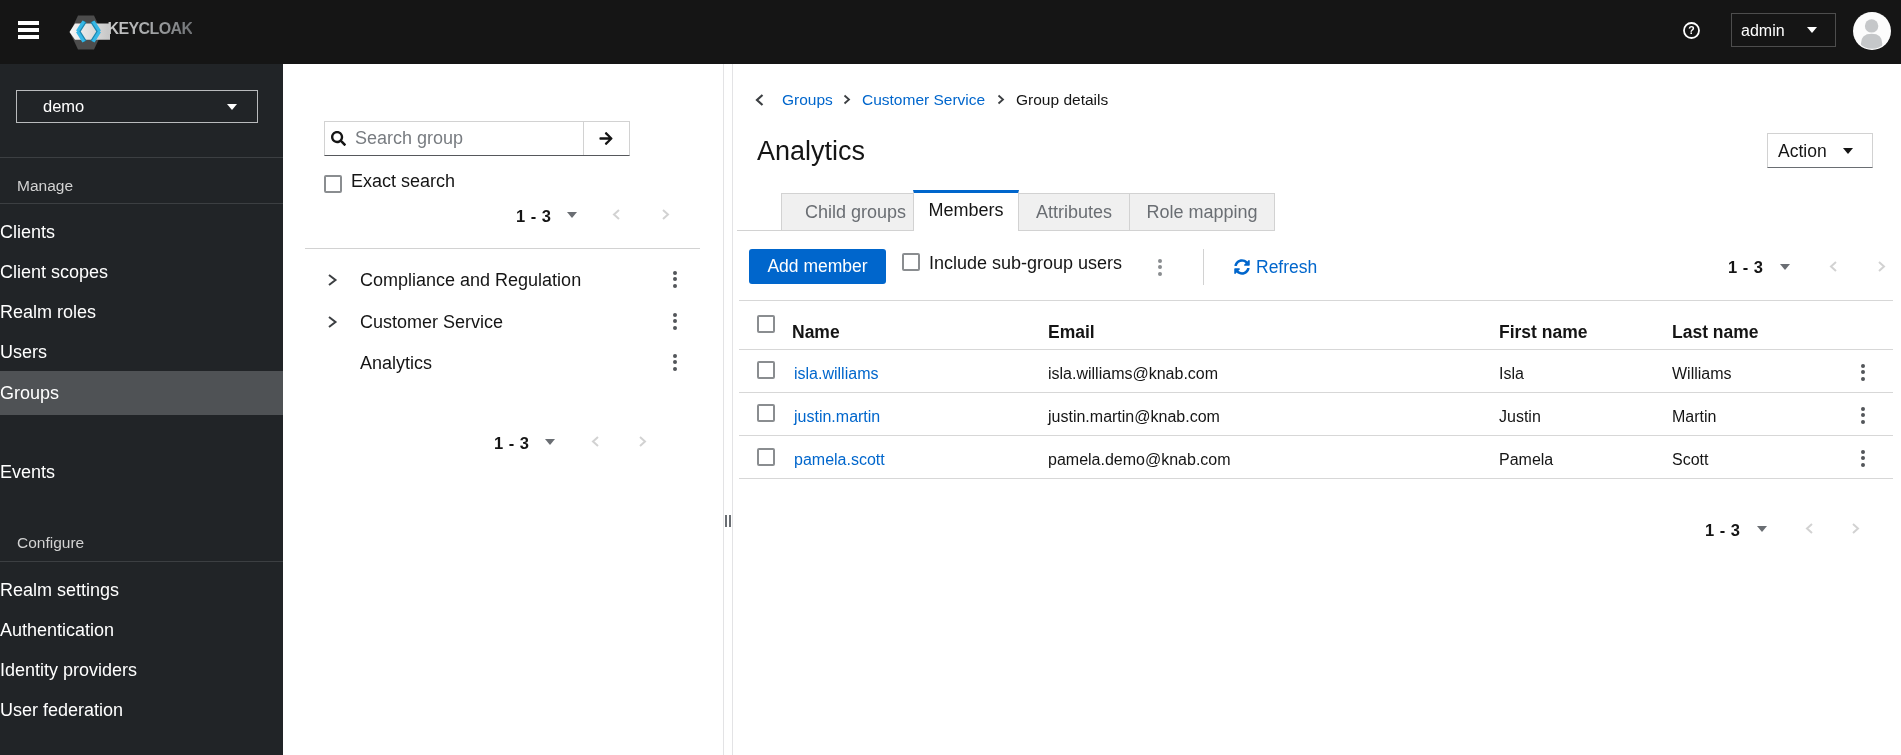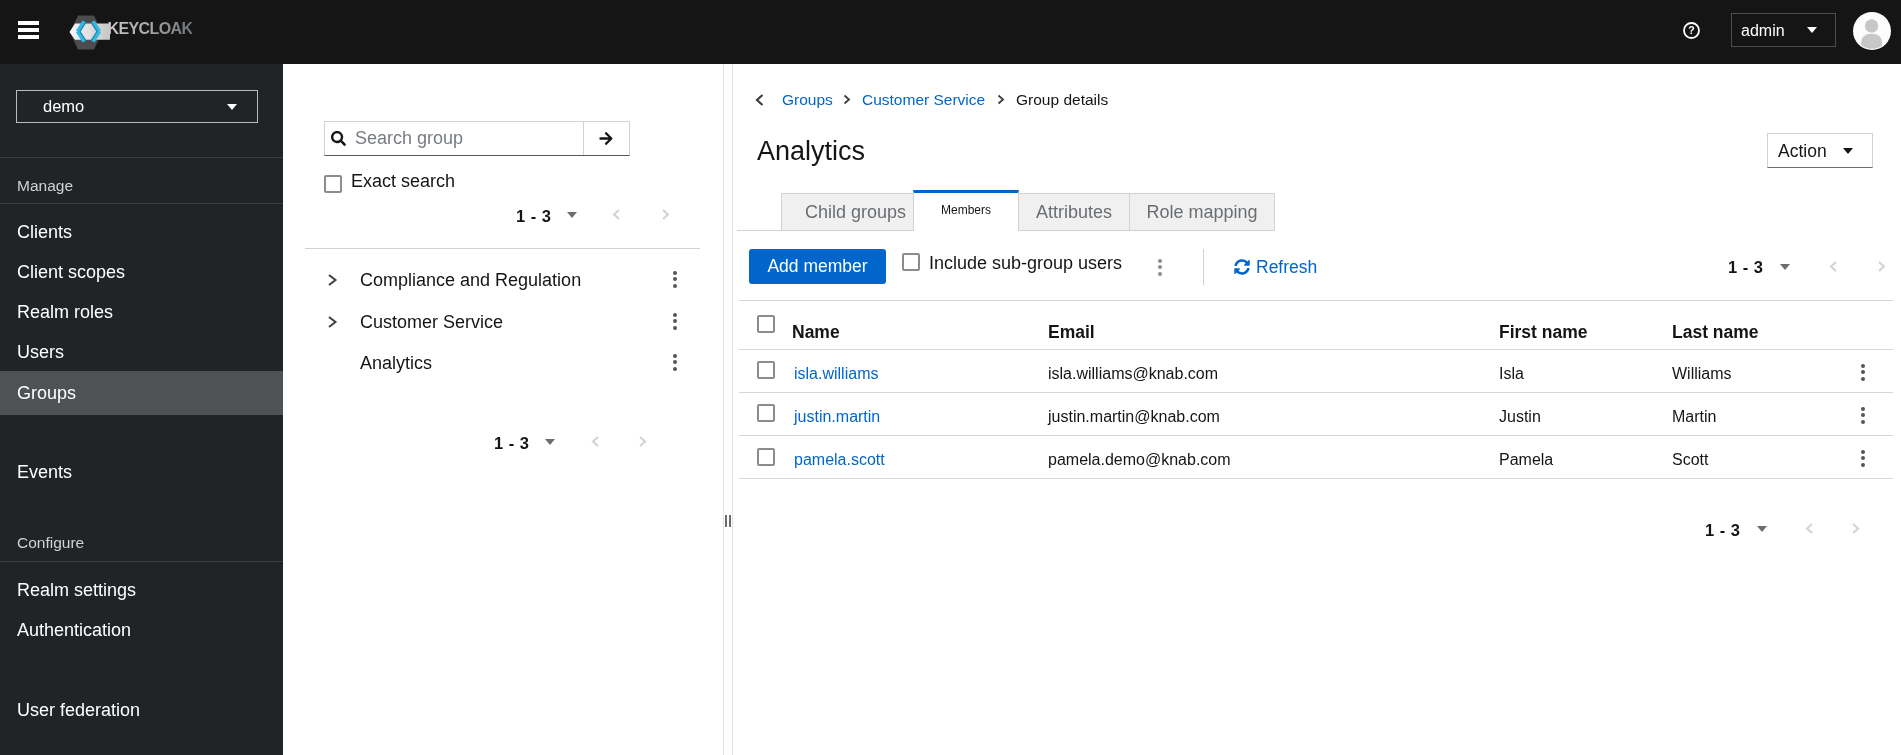--- a/index.html
+++ b/index.html
@@ -7,21 +7,21 @@
 .abs{position:absolute}
 body{position:relative}
 
 #masthead{position:absolute;left:0;top:0;width:1901px;height:64px;background:#151515}
 .hbar{position:absolute;left:18px;width:21px;height:3.6px;background:#fff}
 
 #sidebar{position:absolute;left:0;top:64px;width:283px;height:691px;background:#212427}
 #realmsel{position:absolute;left:16px;top:25.5px;width:242px;height:33px;border:1px solid #b9bbbd;color:#fff;font-size:16.5px;line-height:31px;padding-left:26px}
 .sdiv{position:absolute;left:0;width:283px;height:1px;background:#3c3f42}
 .sectitle{position:absolute;left:17px;font-size:15.5px;color:#d2d2d2}
-.navitem{position:absolute;left:0;width:283px;height:40px;color:#fff;font-size:18px;line-height:40px;padding-left:17px}
+.navitem{position:absolute;left:0;width:283px;height:40px;color:#fff;font-size:18px;line-height:40px;}
 .navsel{background:#4f5255}
 
 .caret{position:absolute;width:0;height:0;border-left:5px solid transparent;border-right:5px solid transparent;border-top:6px solid #6a6e73}
 .caret.white{border-top-color:#fff}
 .caret.dark{border-top-color:#151515}
 .cb{position:absolute;width:18px;height:18px;background:#fff;border:2px solid #8a8d90;border-radius:2px}
 .kebab{position:absolute;width:5px}
 .kebab i{display:block;width:3.9px;height:3.9px;border-radius:50%;background:#53565a;margin-bottom:2.5px}
 .kebab.lt i{background:#8a8d90}
 .pgnum{position:absolute;font-size:16.5px;font-weight:bold;color:#151515;letter-spacing:0.5px}
@@ -32,21 +32,21 @@
 #split-l{position:absolute;left:723px;top:64px;width:1px;height:691px;background:#e3e3e5}
 #split-r{position:absolute;left:732px;top:64px;width:1px;height:691px;background:#e3e3e5}
 .grip{position:absolute;width:2px;height:12px;background:#6a6e73;top:515px}
 
 .bc{position:absolute;top:92px;font-size:15.5px;line-height:16px}
 #title{position:absolute;left:757px;top:136px;font-size:27px;color:#151515;font-weight:400}
 #actionbtn{position:absolute;left:1767px;top:133px;width:106px;height:35px;border:1px solid #d2d2d2;border-bottom:1px solid #6a6e73;font-size:17.5px;color:#151515;line-height:35px;padding-left:10px}
 
 .tab{position:absolute;top:193px;height:37px;background:#f0f0f0;border:1px solid #d2d2d2;border-bottom:none;font-size:18px;color:#6a6e73;text-align:center;line-height:37px;border-right:none}
 #tabline{position:absolute;left:737px;top:230px;width:538px;height:1px;background:#d2d2d2}
-#tabsel{position:absolute;left:913px;top:190px;width:106px;height:41px;background:#fff;border-left:1px solid #d2d2d2;border-right:1px solid #d2d2d2;border-top:3px solid #0066cc;font-size:12px;color:#151515;text-align:center;line-height:34px}
+#tabsel{position:absolute;left:913px;top:190px;width:106px;height:41px;background:#fff;border-left:1px solid #d2d2d2;border-right:1px solid #d2d2d2;border-top:3px solid #0066cc;font-size:18px;color:#151515;text-align:center;line-height:34px}
 
 #addbtn{position:absolute;left:749px;top:249px;width:137px;height:35px;background:#0066cc;color:#fff;border-radius:3px;font-size:17.5px;text-align:center;line-height:35px}
 #tsep{position:absolute;left:1203px;top:249px;width:1px;height:36px;background:#d2d2d2}
 
 .hline{position:absolute;left:739px;width:1154px;height:1px;background:#d7d7d7}
 .tb{position:absolute;font-size:16px;color:#151515}
 .tb.link{color:#0066cc}
 .thead{font-weight:bold;font-size:17.5px}
 </style>
 </head>
@@ -105,20 +105,21 @@
   <div class="navitem" style="top:148px">Clients</div>
   <div class="navitem" style="top:188px">Client scopes</div>
   <div class="navitem" style="top:228px">Realm roles</div>
   <div class="navitem" style="top:268px">Users</div>
   <div class="navitem navsel" style="top:307px;height:44px;line-height:44px">Groups</div>
   <div class="navitem" style="top:388px">Events</div>
   <div class="sectitle" style="top:470px">Configure</div>
   <div class="sdiv" style="top:497px"></div>
   <div class="navitem" style="top:506px">Realm settings</div>
   <div class="navitem" style="top:546px">Authentication</div>
+  <div class="navitem" style="top:586px">Identity providers</div>
   <div class="navitem" style="top:626px">User federation</div>
 </div>
 
 <div id="treepanel"></div>
 
 <div style="position:absolute;left:324px;top:121px;width:306px;height:35px;border:1px solid #d2d2d2;border-bottom:1px solid #56585c"></div>
 <div style="position:absolute;left:583px;top:122px;width:1px;height:33px;background:#d2d2d2"></div>
 <svg style="position:absolute;left:331px;top:131px" width="15" height="15" viewBox="0 0 512 512">
     <path fill="#151515" d="M505 442.7L405.3 343c-4.5-4.5-10.6-7-17-7H372c27.6-35.3 44-79.7 44-128C416 93.1 322.9 0 208 0S0 93.1 0 208s93.1 208 208 208c48.3 0 92.7-16.4 128-44v16.3c0 6.4 2.5 12.5 7 17l99.7 99.7c9.4 9.4 24.6 9.4 33.9 0l28.3-28.3c9.4-9.3 9.4-24.5.1-33.9zM208 336c-70.7 0-128-57.2-128-128 0-70.7 57.2-128 128-128 70.7 0 128 57.2 128 128 0 70.7-57.2 128-128 128z"></path>
   </svg>

